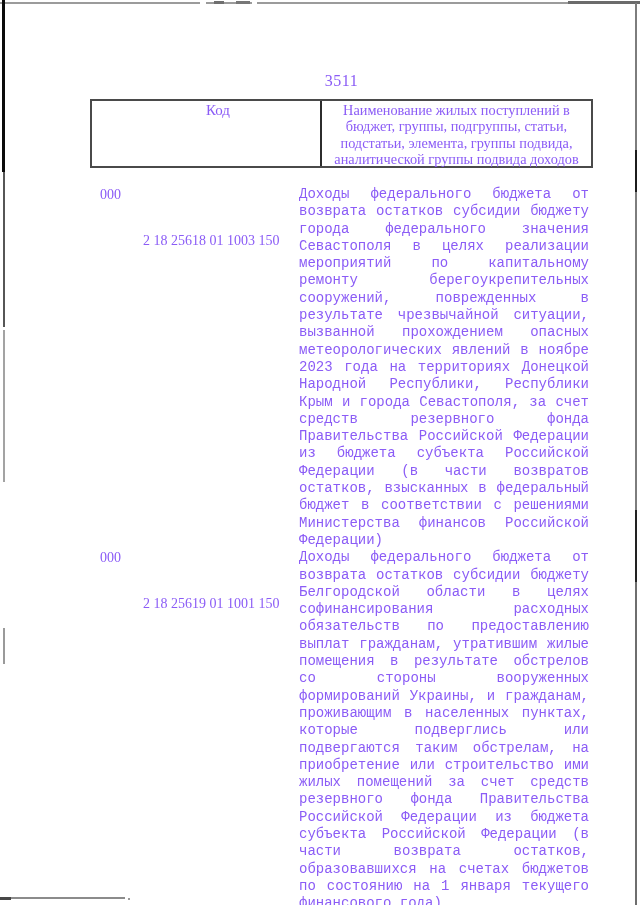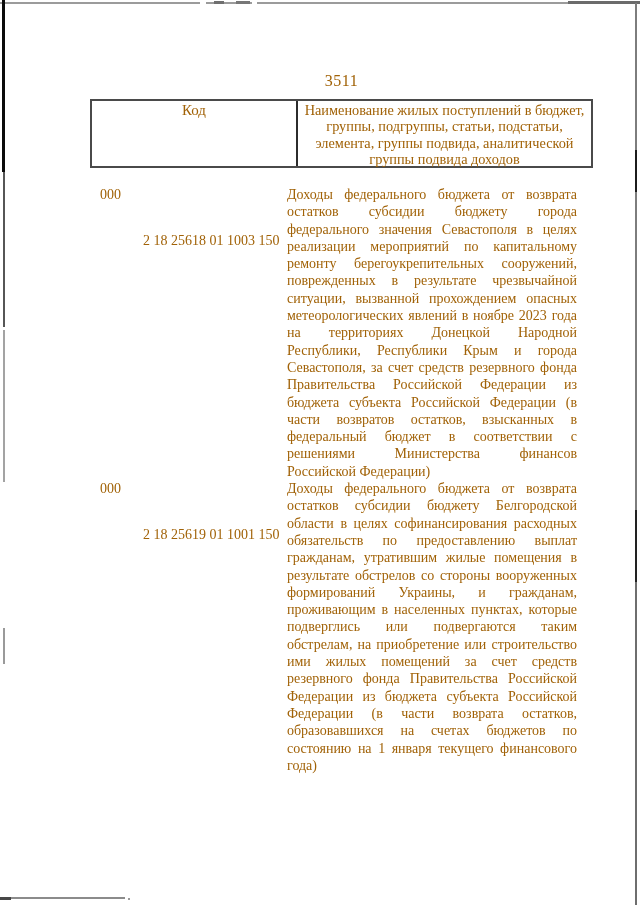--- a/index.html
+++ b/index.html
@@ -4,21 +4,21 @@
 <style>
   * { margin: 0; padding: 0; box-sizing: border-box; }
   html, body { background: #ffffff; }
   .page {
     position: relative;
     width: 640px;
     height: 905px;
     background: #ffffff;
     overflow: hidden;
     font-family: "Liberation Serif", "DejaVu Serif", serif;
-    color: #a16207;
+    color: #8b5cf6;
   }
   
   .art { position: absolute; pointer-events: none; }
   .top-line   { top: 2px; left: 0; width: 640px; height: 2px; background: #9b9b9b; }
   .top-gap1   { top: 2px; left: 200px; width: 6px;  height: 2px; background: #ffffff; }
   .top-gap2   { top: 2px; left: 252px; width: 5px;  height: 2px; background: #ffffff; }
   .top-dash1  { top: 1px; left: 214px; width: 10px; height: 3px; background: #6f6f6f; }
   .top-dash2  { top: 1px; left: 236px; width: 14px; height: 3px; background: #777777; }
   .top-dark-r { top: 1px; left: 568px; width: 72px; height: 3px; background: #6b6b6b; }
   .left-seg1  { top: 0;    left: 2px; width: 3px; height: 172px; background: #0a0a0a; }
@@ -50,20 +50,21 @@
     width: 503px; height: 69px;
     border: 2px solid #4a4a4a;
     display: flex;
   }
   .codes-header .cell-code {
     width: 206px;
     border-right: 2px solid #2c2c2c;
     text-align: center;
     padding-top: 1px;
     font-size: 15px;
+    margin-left: 24px;
   }
   .codes-header .cell-name {
     flex: 1;
     text-align: center;
     font-size: 14.3px;
     line-height: 16.4px;
     padding: 1px 3px 0 3px;
   }
 
   
@@ -81,25 +82,26 @@
     flex: 0 0 auto;
   }
   .row .code {
     margin-left: 10px;
     width: 140px;
     flex: 0 0 auto;
     white-space: nowrap;
     margin-top: 46px;
   }
   .row .desc {
-    margin-left: 4px;
+    margin-left: 16px;
     width: 290px;
     flex: 0 0 auto;
     text-align: justify;
     text-align-last: left;
+    font-family: Liberation Mono, monospace;
   }
 </style>
 </head>
 <body>
 
 <div class="page">
 
   <div class="art top-line"></div>
   <div class="art top-gap1"></div>
   <div class="art top-gap2"></div>

